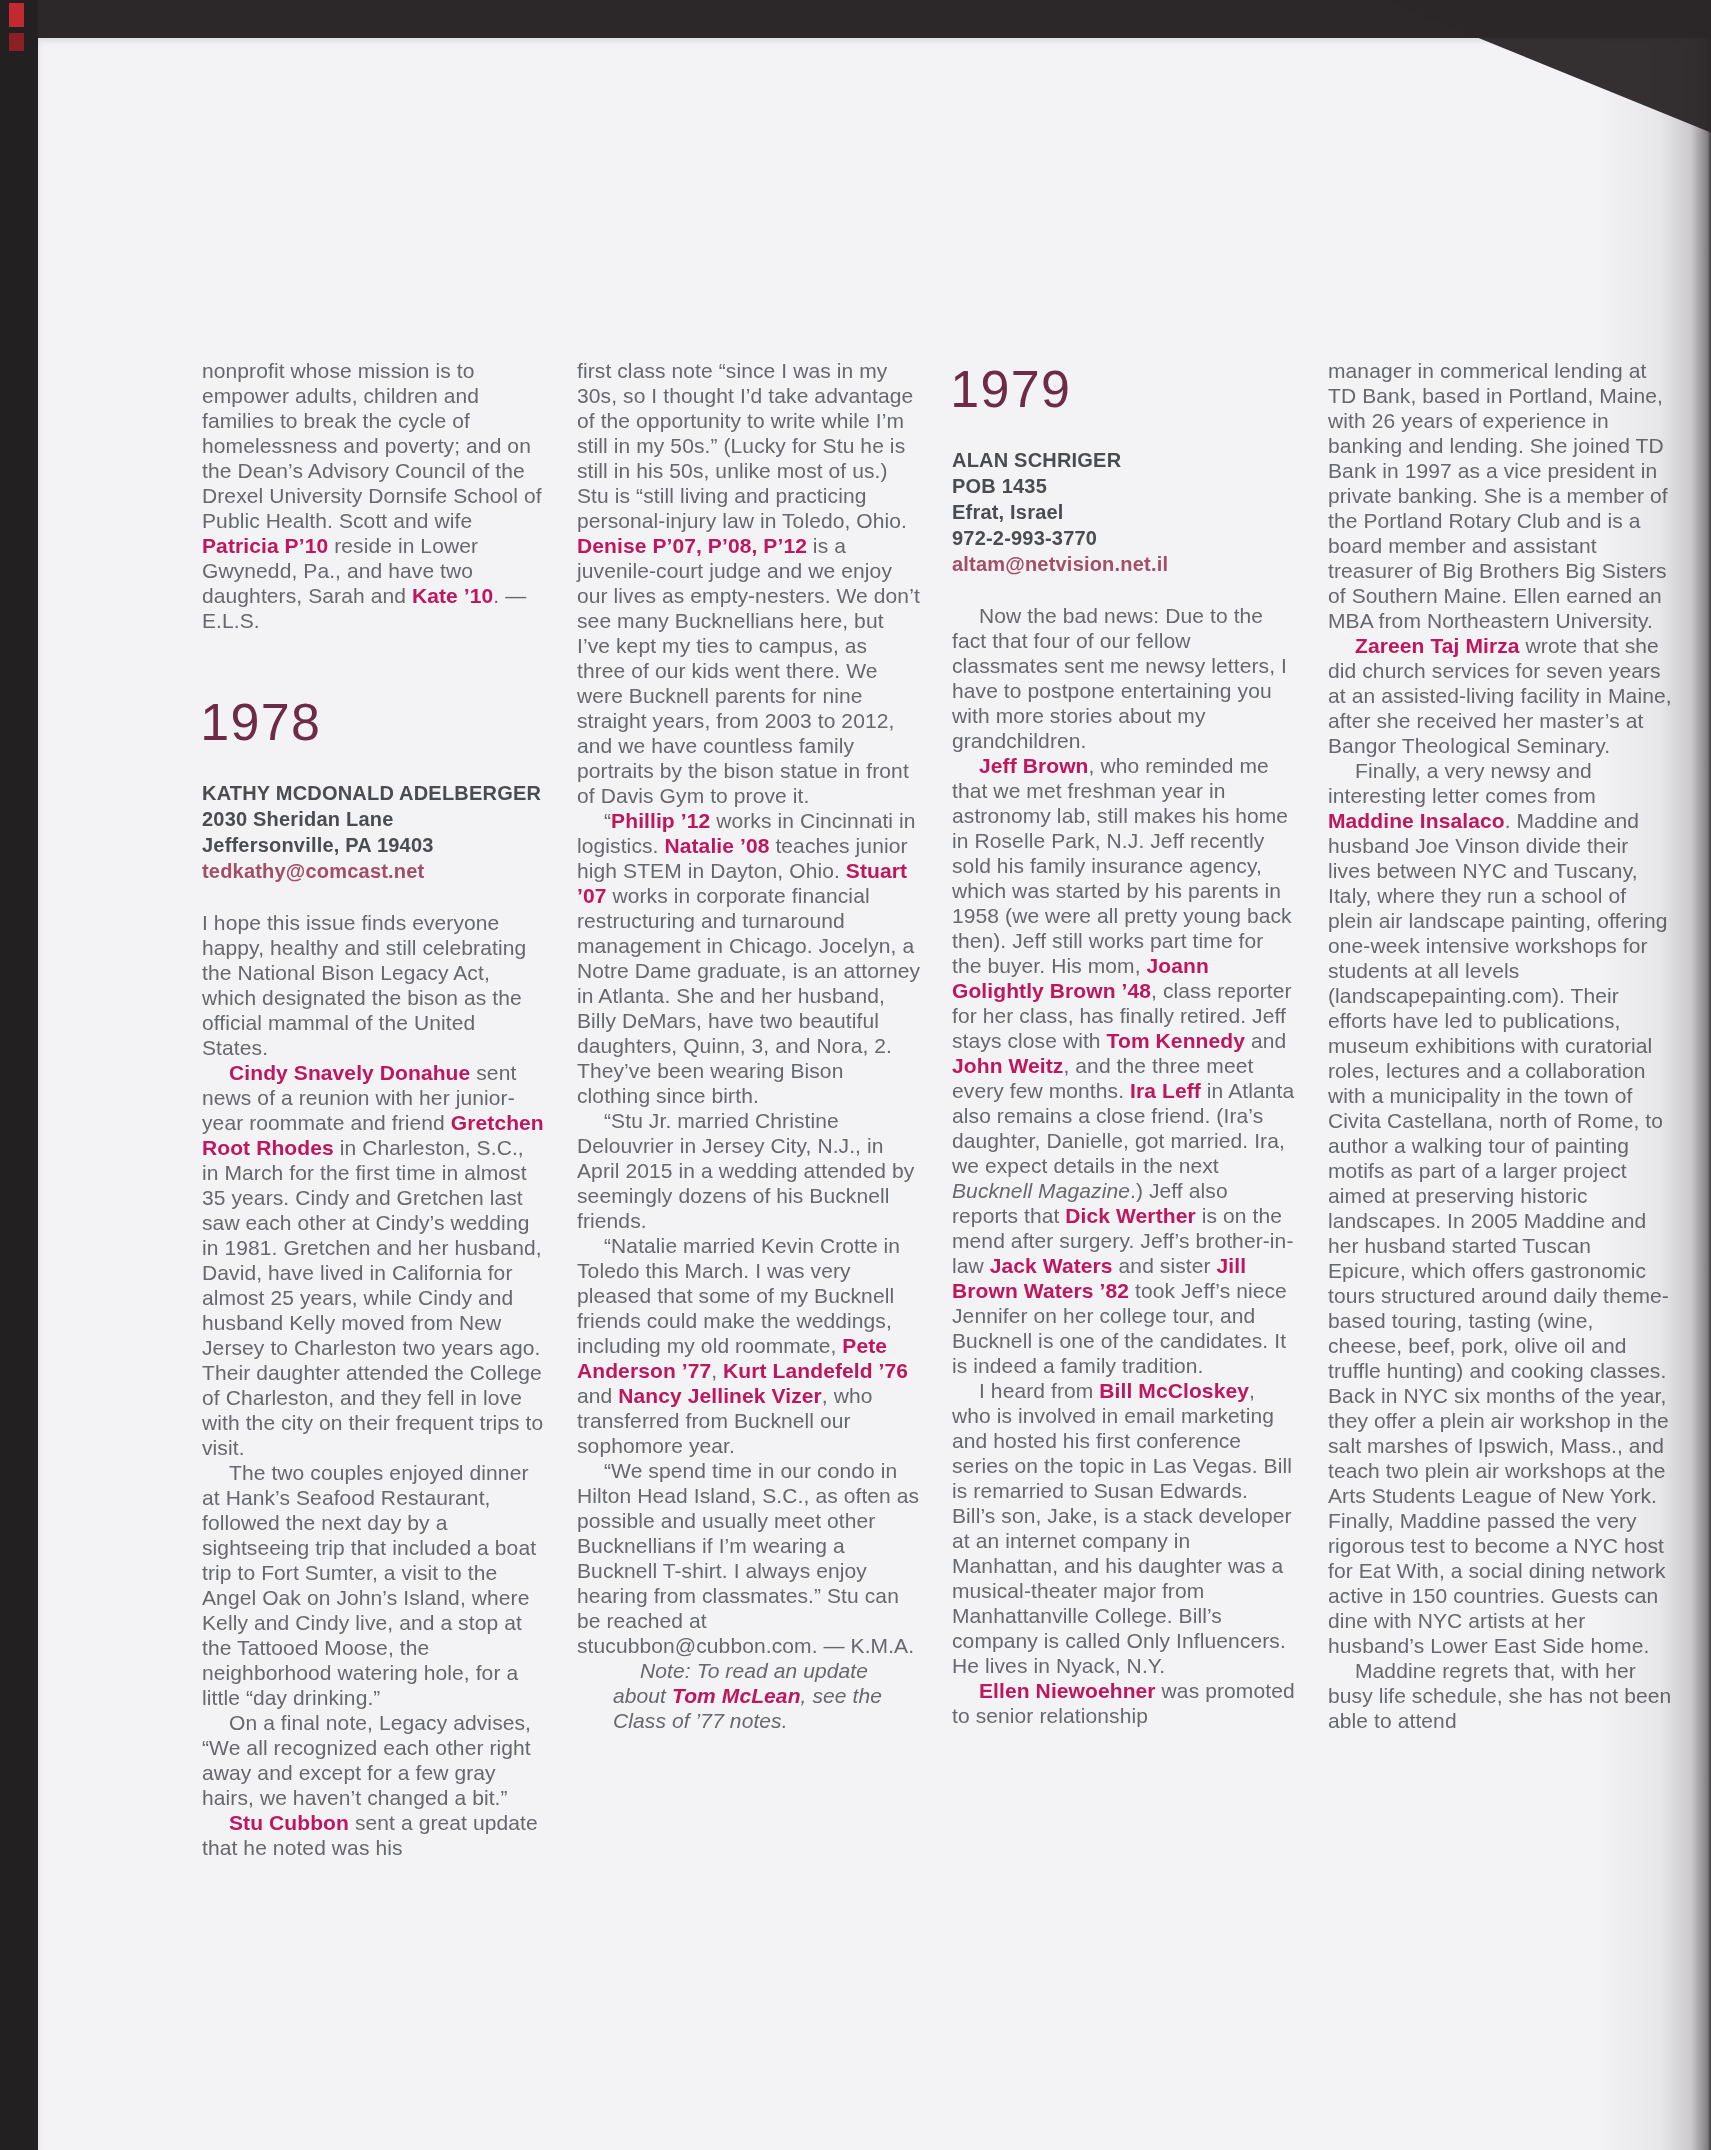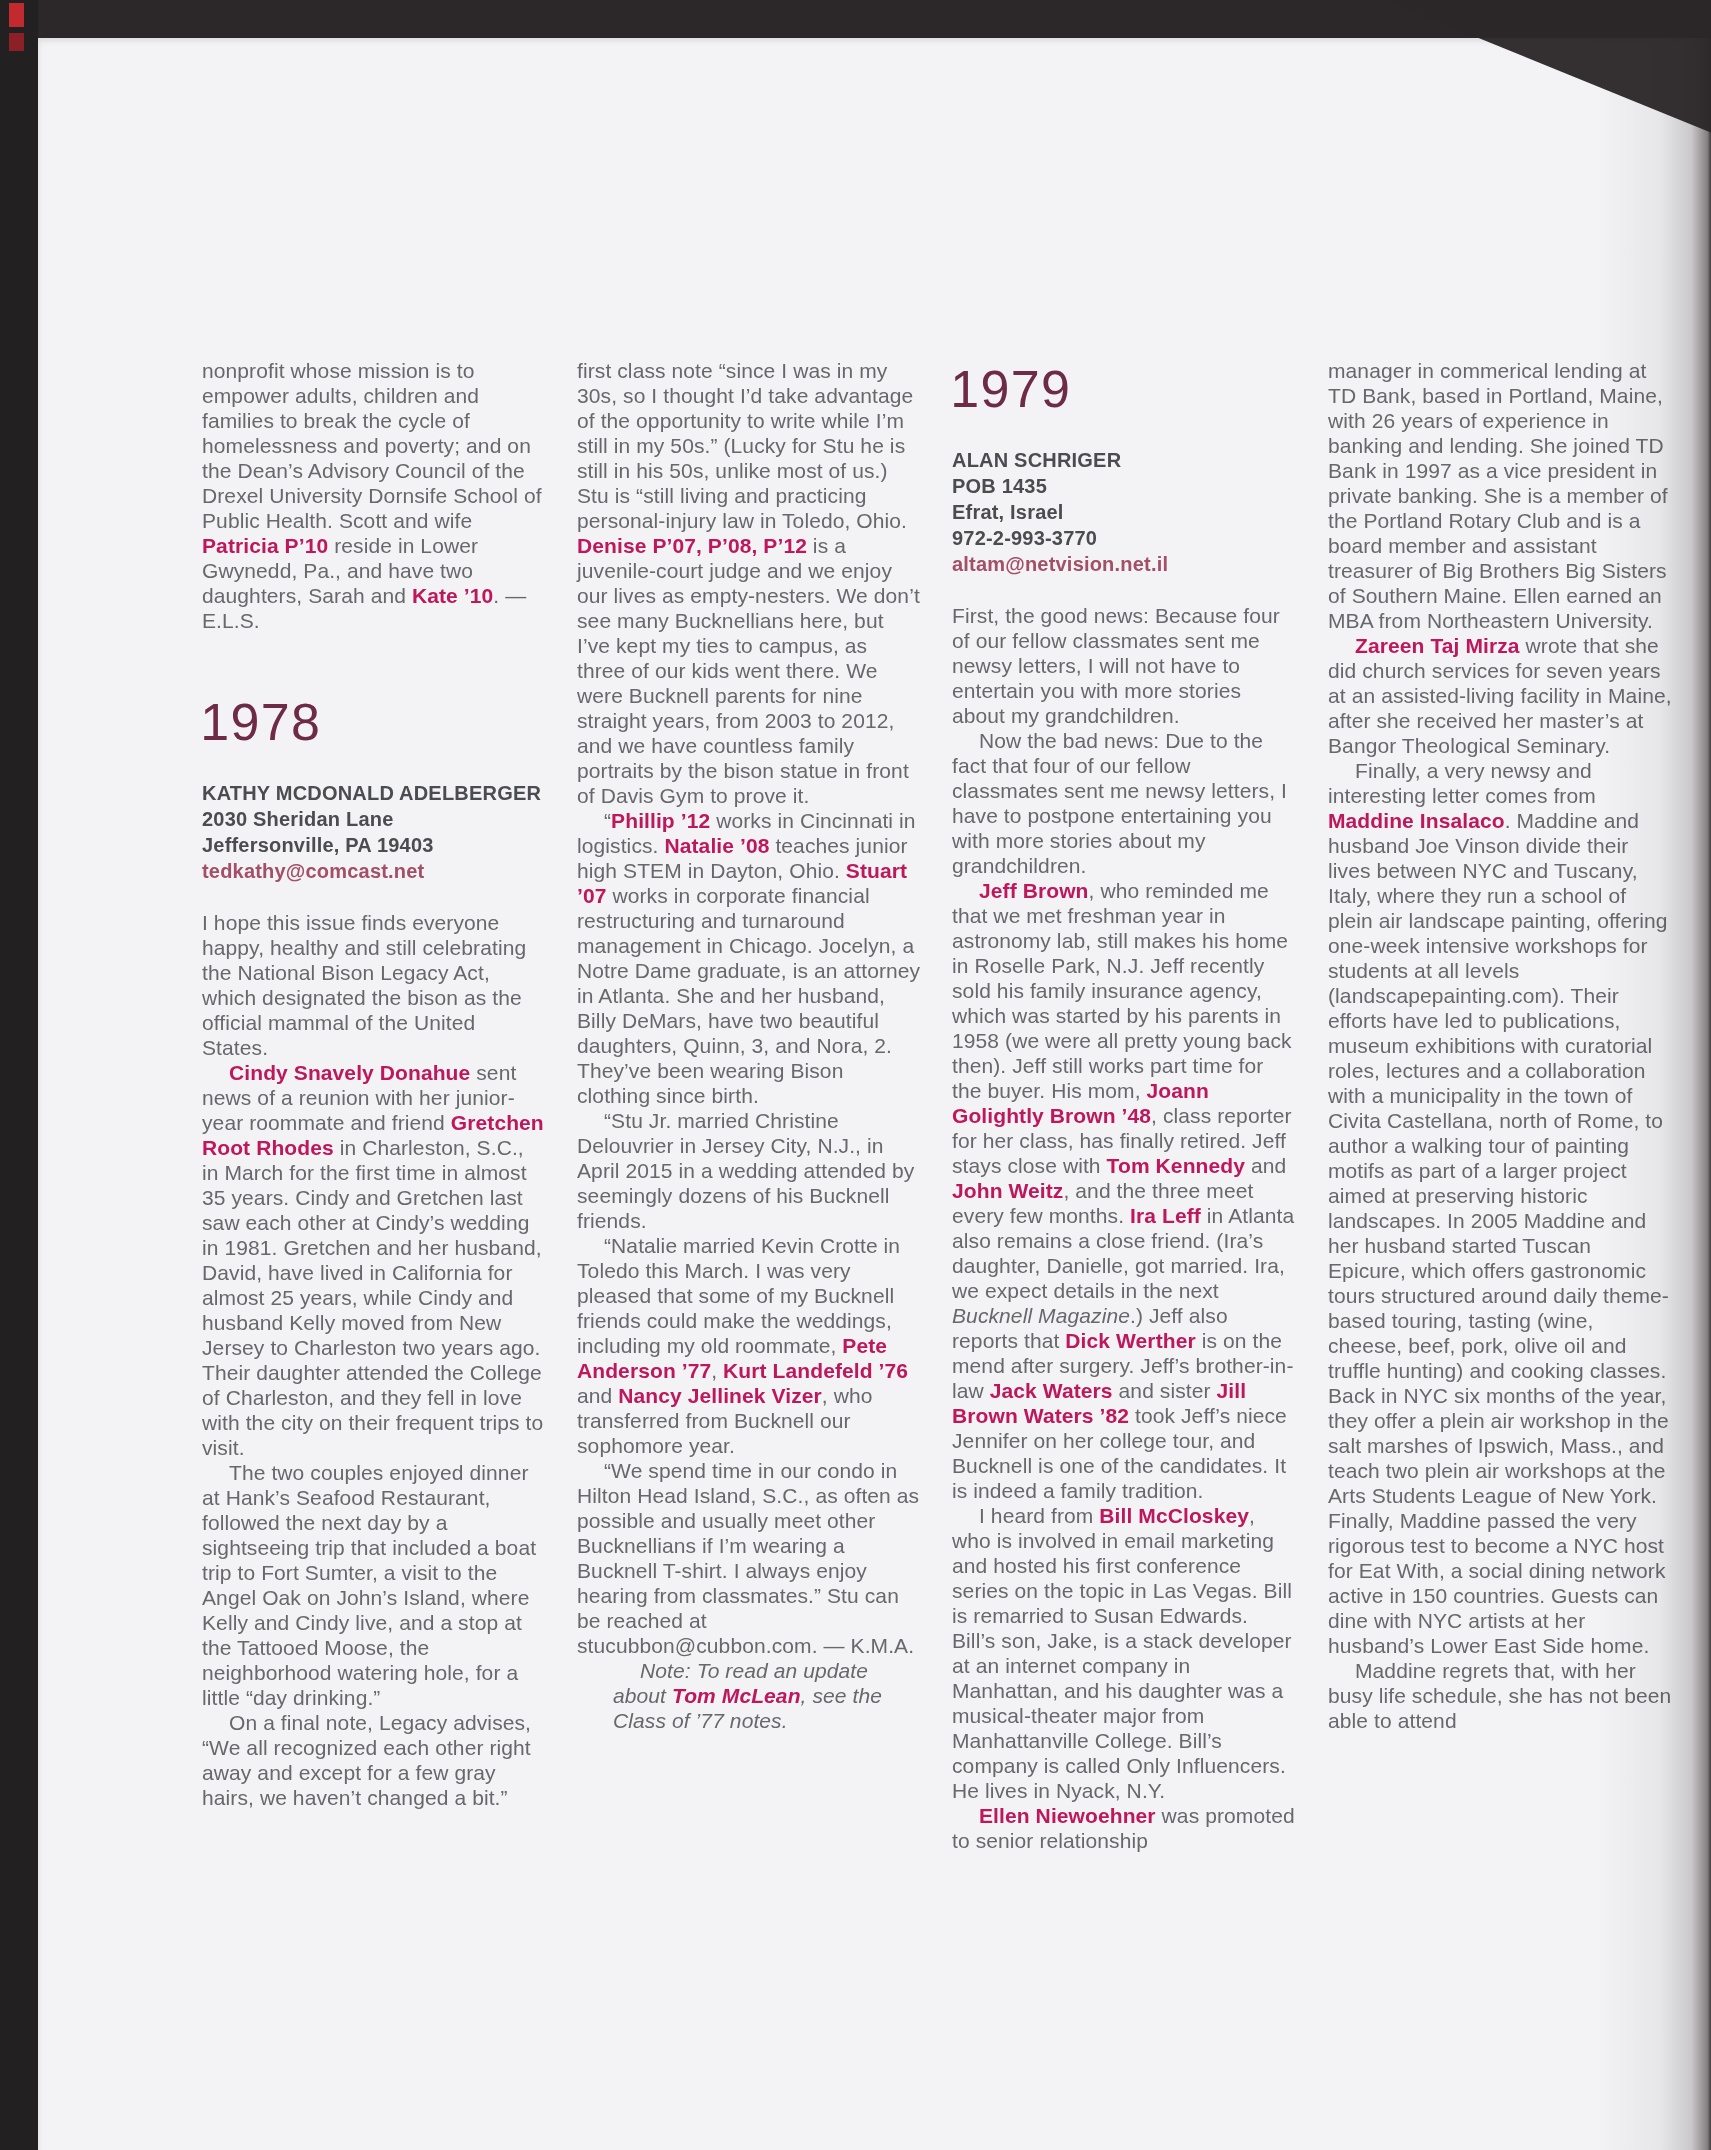--- a/index.html
+++ b/index.html
@@ -88,39 +88,39 @@
       <div class="contact-block">
         <div class="contact-line name">KATHY MCDONALD ADELBERGER</div>
         <div class="contact-line address">2030 Sheridan Lane</div>
         <div class="contact-line address">Jeffersonville, PA 19403</div>
         <div class="contact-line email">tedkathy@comcast.net</div>
       </div>
       <p class="body-para"><span>I hope this issue finds everyone happy, healthy and still celebrating the National Bison Legacy Act, which designated the bison as the official mammal of the United States.</span></p>
       <p class="body-para indent"><span class="bold">Cindy Snavely Donahue</span><span> sent news of a reunion with her junior-year roommate and friend </span><span class="bold">Gretchen Root Rhodes</span><span> in Charleston, S.C., in March for the first time in almost 35 years. Cindy and Gretchen last saw each other at Cindy’s wedding in 1981. Gretchen and her husband, David, have lived in California for almost 25 years, while Cindy and husband Kelly moved from New Jersey to Charleston two years ago. Their daughter attended the College of Charleston, and they fell in love with the city on their frequent trips to visit.</span></p>
       <p class="body-para indent"><span>The two couples enjoyed dinner at Hank’s Seafood Restaurant, followed the next day by a sightseeing trip that included a boat trip to Fort Sumter, a visit to the Angel Oak on John’s Island, where Kelly and Cindy live, and a stop at the Tattooed Moose, the neighborhood watering hole, for a little “day drinking.”</span></p>
       <p class="body-para indent"><span>On a final note, Legacy advises, “We all recognized each other right away and except for a few gray hairs, we haven’t changed a bit.”</span></p>
+      <p class="body-para indent"><span class="bold">Stu Cubbon</span><span> sent a great update that he noted was his</span></p>
     </div>
   <div class="column col-1">
       <p class="body-para"><span>first class note “since I was in my 30s, so I thought I’d take advantage of the opportunity to write while I’m still in my 50s.” (Lucky for Stu he is still in his 50s, unlike most of us.) Stu is “still living and practicing personal-injury law in Toledo, Ohio. </span><span class="bold">Denise P’07, P’08, P’12</span><span> is a juvenile-court judge and we enjoy our lives as empty-nesters. We don’t see many Bucknellians here, but I’ve kept my ties to campus, as three of our kids went there. We were Bucknell parents for nine straight years, from 2003 to 2012, and we have countless family portraits by the bison statue in front of Davis Gym to prove it.</span></p>
       <p class="body-para indent"><span>“</span><span class="bold">Phillip ’12</span><span> works in Cincinnati in logistics. </span><span class="bold">Natalie ’08</span><span> teaches junior high STEM in Dayton, Ohio. </span><span class="bold">Stuart ’07</span><span> works in corporate financial restructuring and turnaround management in Chicago. Jocelyn, a Notre Dame graduate, is an attorney in Atlanta. She and her husband, Billy DeMars, have two beautiful daughters, Quinn, 3, and Nora, 2. They’ve been wearing Bison clothing since birth.</span></p>
       <p class="body-para indent"><span>“Stu Jr. married Christine Delouvrier in Jersey City, N.J., in April 2015 in a wedding attended by seemingly dozens of his Bucknell friends.</span></p>
       <p class="body-para indent"><span>“Natalie married Kevin Crotte in Toledo this March. I was very pleased that some of my Bucknell friends could make the weddings, including my old roommate, </span><span class="bold">Pete Anderson ’77</span><span>, </span><span class="bold">Kurt Landefeld ’76</span><span> and </span><span class="bold">Nancy Jellinek Vizer</span><span>, who transferred from Bucknell our sophomore year.</span></p>
       <p class="body-para indent"><span>“We spend time in our condo in Hilton Head Island, S.C., as often as possible and usually meet other Bucknellians if I’m wearing a Bucknell T-shirt. I always enjoy hearing from classmates.” Stu can be reached at stucubbon@cubbon.com. — K.M.A.</span></p>
       <p class="body-para indent italic"><span class="ital">Note: To read an update about </span><span class="bold ital">Tom McLean</span><span class="ital">, see the Class of ’77 notes.</span></p>
     </div>
   <div class="column col-2">
       <div class="year-heading">1979</div>
       <div class="contact-block">
         <div class="contact-line name">ALAN SCHRIGER</div>
         <div class="contact-line address">POB 1435</div>
         <div class="contact-line address">Efrat, Israel</div>
         <div class="contact-line address">972-2-993-3770</div>
         <div class="contact-line email">altam@netvision.net.il</div>
       </div>
-      <p class="body-para"><span>First, the good news: Because four of our fellow classmates sent me newsy letters, I will not have to entertain you with more stories about my grandchildren.</span></p>
       <p class="body-para indent"><span>Now the bad news: Due to the fact that four of our fellow classmates sent me newsy letters, I have to postpone entertaining you with more stories about my grandchildren.</span></p>
       <p class="body-para indent"><span class="bold">Jeff Brown</span><span>, who reminded me that we met freshman year in astronomy lab, still makes his home in Roselle Park, N.J. Jeff recently sold his family insurance agency, which was started by his parents in 1958 (we were all pretty young back then). Jeff still works part time for the buyer. His mom, </span><span class="bold">Joann Golightly Brown ’48</span><span>, class reporter for her class, has finally retired. Jeff stays close with </span><span class="bold">Tom Kennedy</span><span> and </span><span class="bold">John Weitz</span><span>, and the three meet every few months. </span><span class="bold">Ira Leff</span><span> in Atlanta also remains a close friend. (Ira’s daughter, Danielle, got married. Ira, we expect details in the next </span><span class="ital">Bucknell Magazine</span><span>.) Jeff also reports that </span><span class="bold">Dick Werther</span><span> is on the mend after surgery. Jeff’s brother-in-law </span><span class="bold">Jack Waters</span><span> and sister </span><span class="bold">Jill Brown Waters ’82</span><span> took Jeff’s niece Jennifer on her college tour, and Bucknell is one of the candidates. It is indeed a family tradition.</span></p>
       <p class="body-para indent"><span>I heard from </span><span class="bold">Bill McCloskey</span><span>, who is involved in email marketing and hosted his first conference series on the topic in Las Vegas. Bill is remarried to Susan Edwards. Bill’s son, Jake, is a stack developer at an internet company in Manhattan, and his daughter was a musical-theater major from Manhattanville College. Bill’s company is called Only Influencers. He lives in Nyack, N.Y.</span></p>
       <p class="body-para indent"><span class="bold">Ellen Niewoehner</span><span> was promoted to senior relationship</span></p>
     </div>
   <div class="column col-3">
       <p class="body-para"><span>manager in commerical lending at TD Bank, based in Portland, Maine, with 26 years of experience in banking and lending. She joined TD Bank in 1997 as a vice president in private banking. She is a member of the Portland Rotary Club and is a board member and assistant treasurer of Big Brothers Big Sisters of Southern Maine. Ellen earned an MBA from Northeastern University.</span></p>
       <p class="body-para indent"><span class="bold">Zareen Taj Mirza</span><span> wrote that she did church services for seven years at an assisted-living facility in Maine, after she received her master’s at Bangor Theological Seminary.</span></p>
       <p class="body-para indent"><span>Finally, a very newsy and interesting letter comes from </span><span class="bold">Maddine Insalaco</span><span>. Maddine and husband Joe Vinson divide their lives between NYC and Tuscany, Italy, where they run a school of plein air landscape painting, offering one-week intensive workshops for students at all levels (landscapepainting.com). Their efforts have led to publications, museum exhibitions with curatorial roles, lectures and a collaboration with a municipality in the town of Civita Castellana, north of Rome, to author a walking tour of painting motifs as part of a larger project aimed at preserving historic landscapes. In 2005 Maddine and her husband started Tuscan Epicure, which offers gastronomic tours structured around daily theme-based touring, tasting (wine, cheese, beef, pork, olive oil and truffle hunting) and cooking classes. Back in NYC six months of the year, they offer a plein air workshop in the salt marshes of Ipswich, Mass., and teach two plein air workshops at the Arts Students League of New York. Finally, Maddine passed the very rigorous test to become a NYC host for Eat With, a social dining network active in 150 countries. Guests can dine with NYC artists at her husband’s Lower East Side home.</span></p>
       <p class="body-para indent"><span>Maddine regrets that, with her busy life schedule, she has not been able to attend</span></p>

